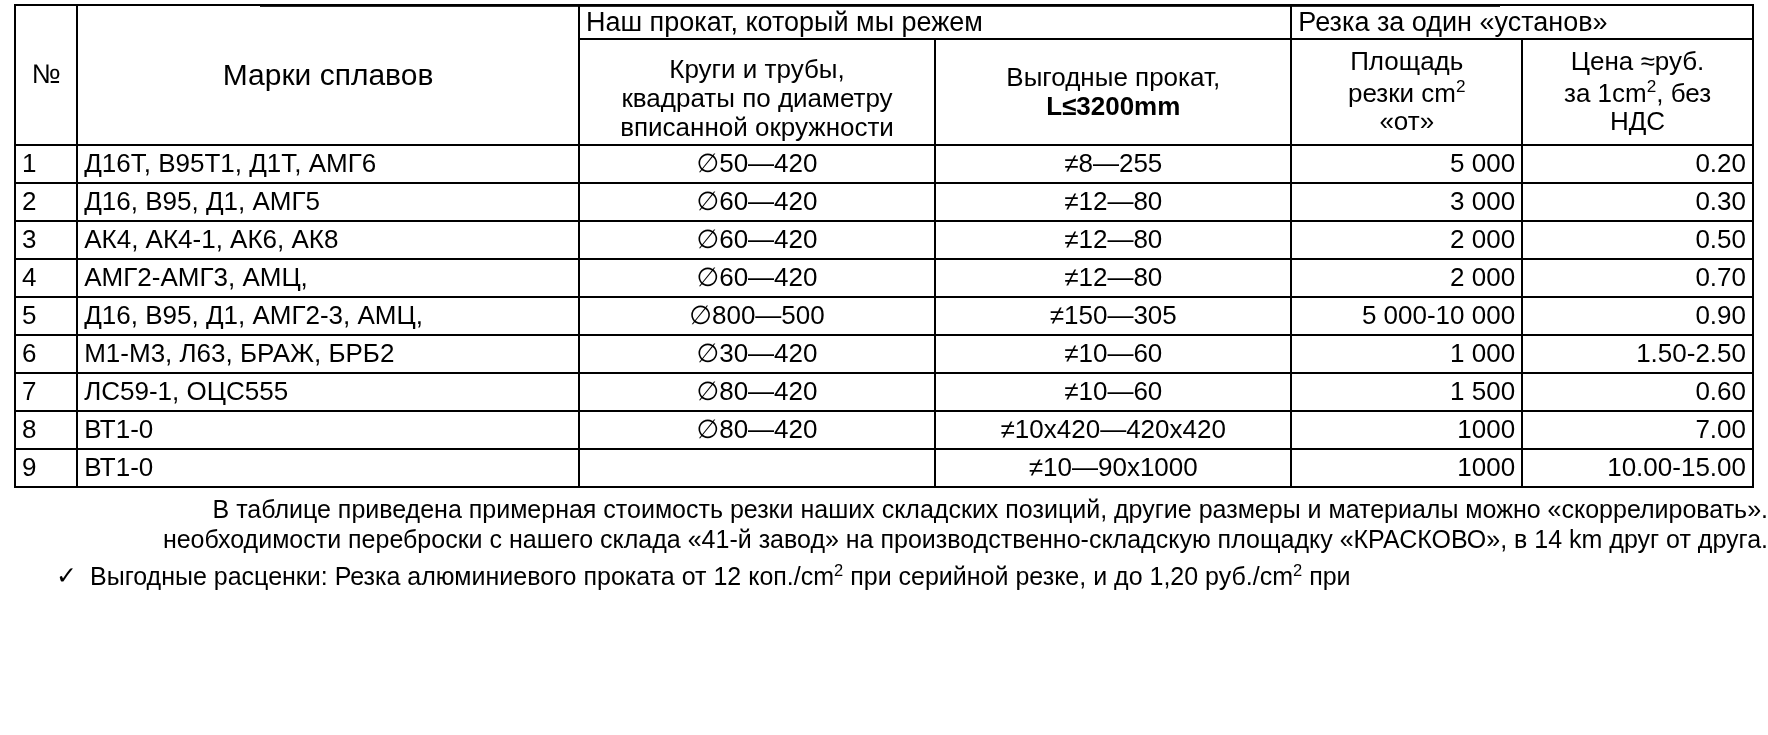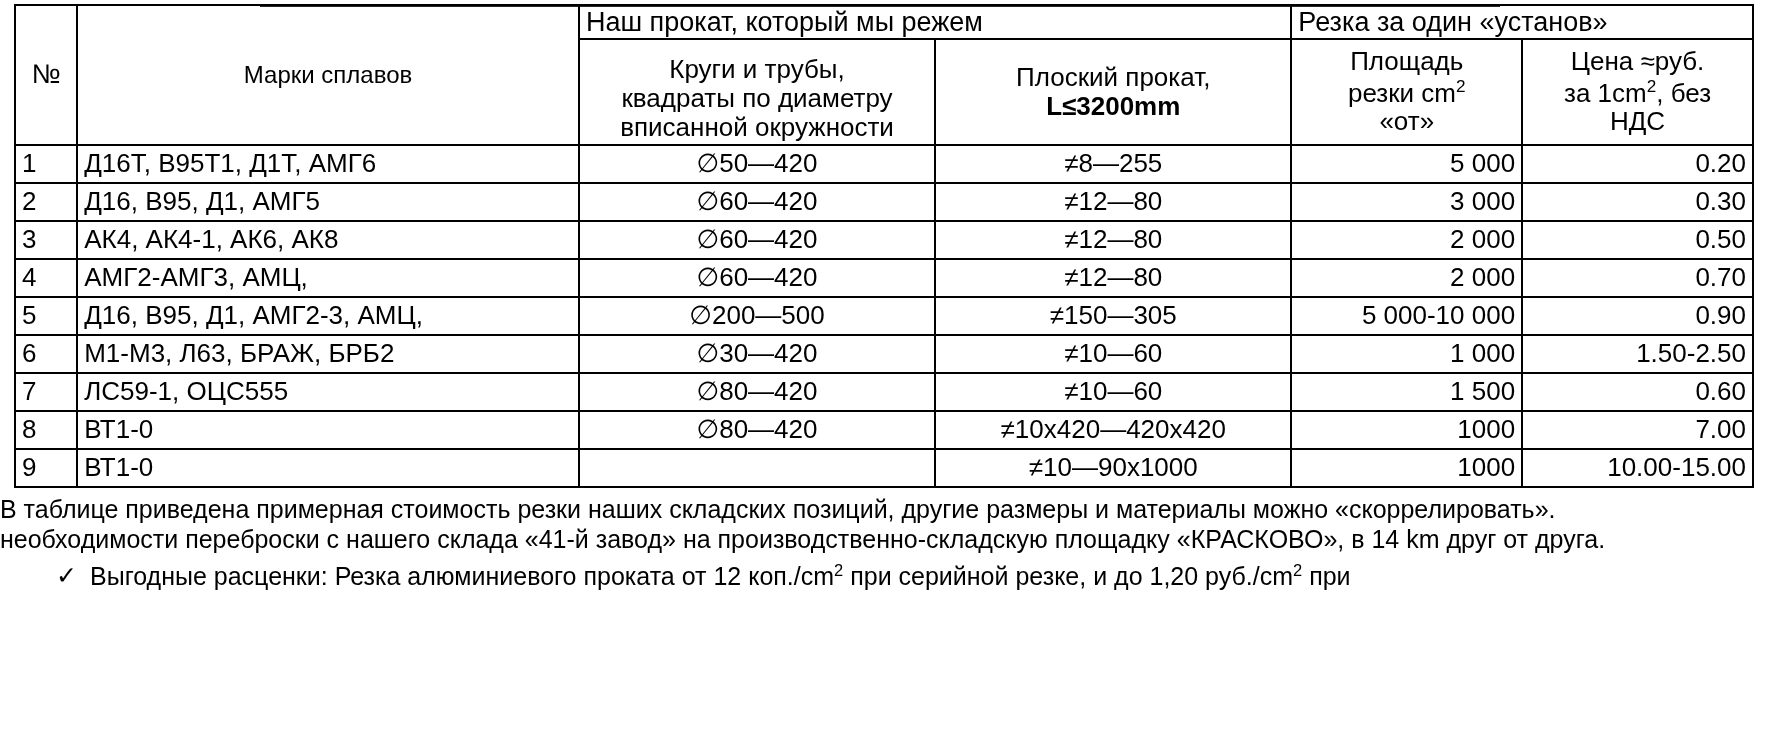--- a/index.html
+++ b/index.html
@@ -47,21 +47,21 @@
     font-weight: normal;
     font-size: 26px;
     line-height: 1.12;
   }
   .hdr-num {
     text-align: center;
     font-size: 27px;
   }
   .hdr-alloy {
     text-align: center;
-    font-size: 24px;
+    font-size: 30px;
   }
   .col-num   { width: 62px; }
   .col-alloy { width: 500px; }
   .col-round { width: 355px; }
   .col-flat  { width: 355px; }
   .col-area  { width: 230px; }
   .col-price { width: 230px; }
 
   td.c-num    { text-align: left; padding-left: 10px; }
   td.c-alloy  { text-align: left; padding-left: 12px; }
@@ -73,21 +73,21 @@
   tbody tr { height: 38px; }
 
   .sup { font-size: 0.66em; vertical-align: super; }
 
   .notes {
     margin: 6px 0 0 0;
     font-size: 25px;
     line-height: 1.2;
   }
   .note-line {
-    text-align: left;
+    text-align: right;
     white-space: nowrap;
   }
   .bullet-block {
     display: flex;
     align-items: flex-start;
     margin-top: 6px;
     padding-left: 56px;
   }
   .bullet-mark {
     font-size: 25px;
@@ -133,21 +133,21 @@
         <td class="hdr" colspan="2">Наш прокат, который мы режем</td>
         <td class="hdr" colspan="2">Резка за один «установ»</td>
       </tr>
       <tr>
         <td class="hdr-sub">
           <div style="white-space:pre-line;margin-top:14px;">Круги и трубы,
 квадраты по диаметру
 вписанной окружности</div>
         </td>
         <td class="hdr-sub">
-          <div>Плоский прокат,</div>
+          <div>Выгодные прокат,</div>
           <div style="font-weight:bold;">L≤3200mm</div>
         </td>
         <td class="hdr-sub">
           <div>Площадь</div>
           <div><span>резки cm</span><span class="sup">2</span></div>
           <div>«от»</div>
         </td>
         <td class="hdr-sub">
           <div>Цена ≈руб.</div>
           <div><span>за 1cm</span><span class="sup">2</span><span>, без</span></div>
@@ -184,21 +184,21 @@
           <td class="c-num">4</td>
           <td class="c-alloy">АМГ2-АМГ3, АМЦ,</td>
           <td class="c-round">∅60—420</td>
           <td class="c-flat">≠12—80</td>
           <td class="c-area">2 000</td>
           <td class="c-price">0.70</td>
         </tr>
         <tr>
           <td class="c-num">5</td>
           <td class="c-alloy">Д16, В95, Д1, АМГ2-3, АМЦ,</td>
-          <td class="c-round">∅200—500</td>
+          <td class="c-round">∅800—500</td>
           <td class="c-flat">≠150—305</td>
           <td class="c-area">5 000-10 000</td>
           <td class="c-price">0.90</td>
         </tr>
         <tr>
           <td class="c-num">6</td>
           <td class="c-alloy">М1-М3, Л63, БРАЖ, БРБ2</td>
           <td class="c-round">∅30—420</td>
           <td class="c-flat">≠10—60</td>
           <td class="c-area">1 000</td>

